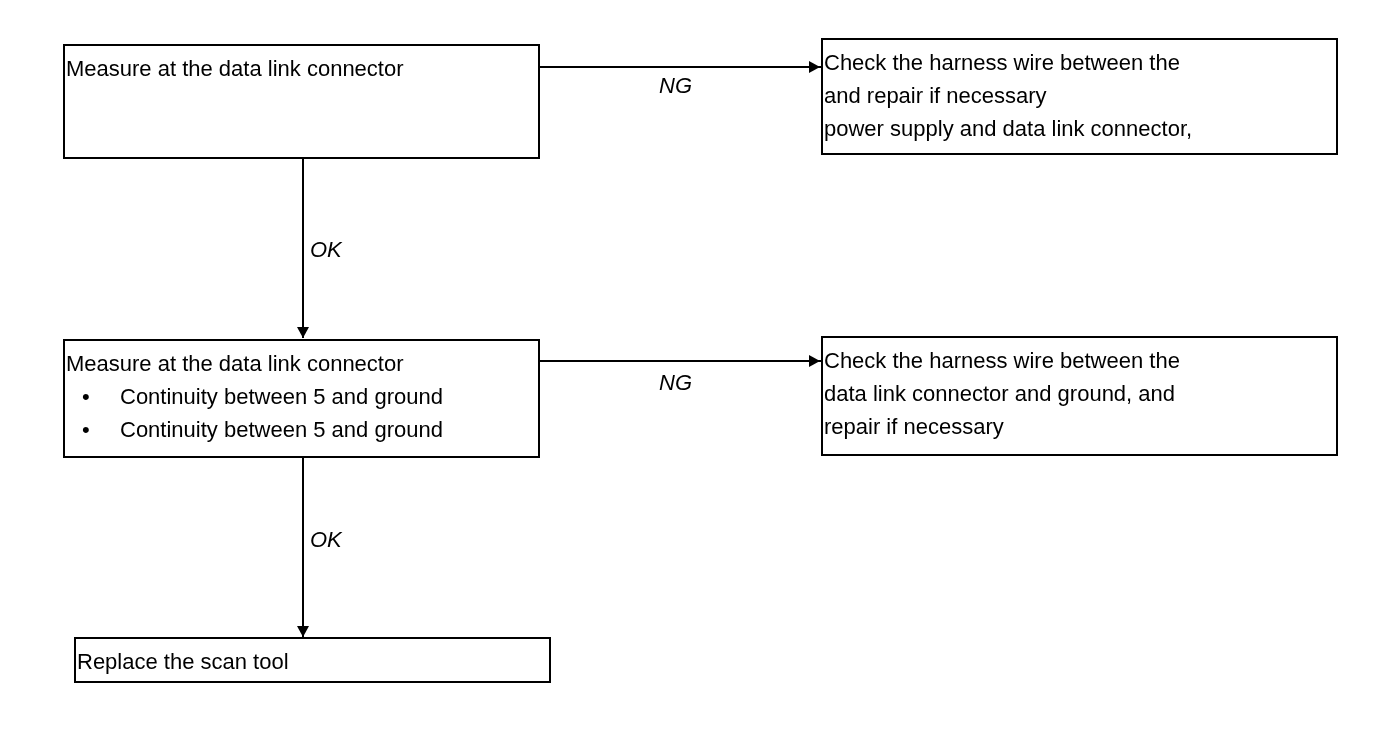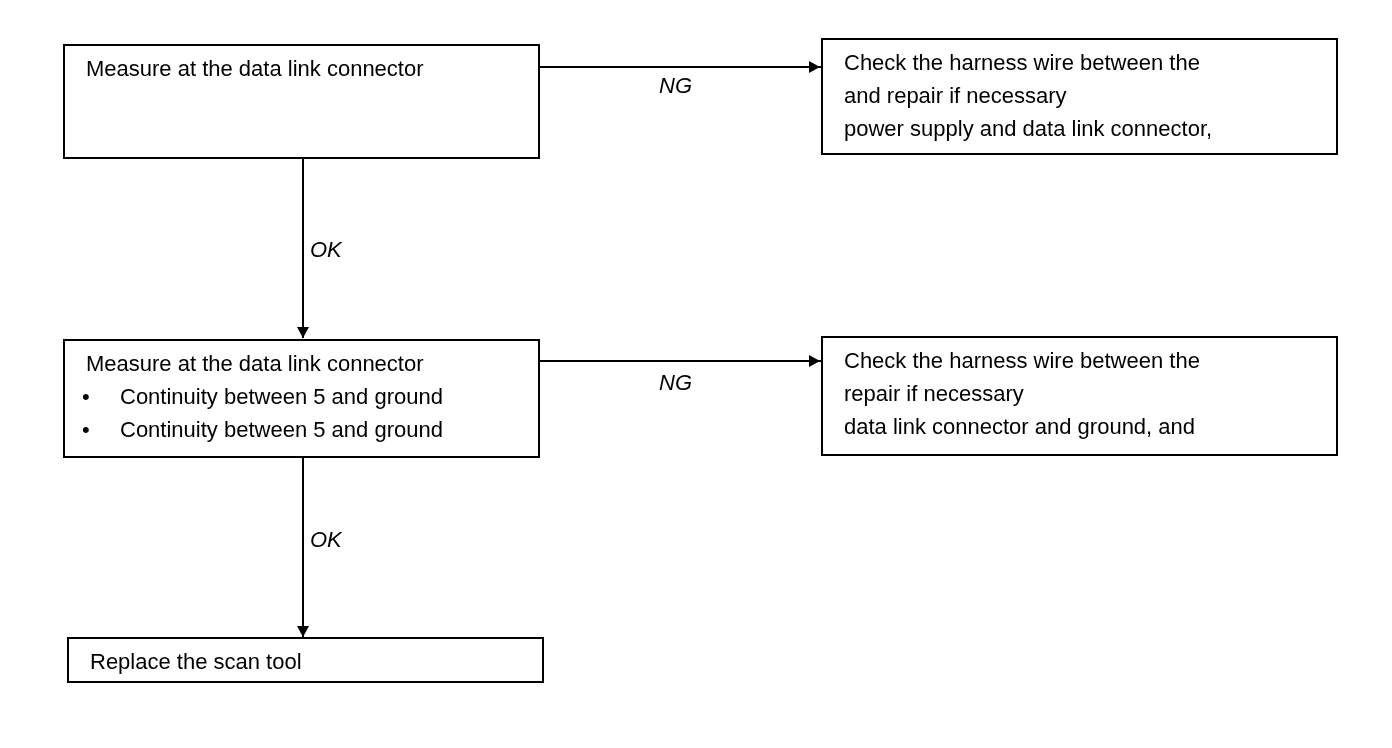--- a/index.html
+++ b/index.html
@@ -22,21 +22,21 @@
     position: absolute;
     box-sizing: border-box;
     border: 2px solid #000000;
     background: #ffffff;
     padding: 6px 0 0 0;
   }
   .node .line {
     font-size: 22px;
     line-height: 33px;
     white-space: pre;
-    padding-left: 21px;
+    padding-left: 1px;
   }
   .node ul {
     margin: 0;
     padding: 0;
     list-style: none;
   }
   .node li {
     font-size: 22px;
     line-height: 33px;
     white-space: pre;
@@ -49,21 +49,21 @@
     top: 0;
     font-size: 22px;
     line-height: 33px;
   }
 
   
   #node-measure-voltage { left: 63px;  top: 44px;  width: 477px; height: 115px; }
   #node-check-power     { left: 821px; top: 38px;  width: 517px; height: 117px; }
   #node-measure-cont    { left: 63px;  top: 339px; width: 477px; height: 119px; }
   #node-check-ground    { left: 821px; top: 336px; width: 517px; height: 120px; }
-  #node-replace-tool    { left: 67px;  top: 637px; width: 477px; height: 46px; }
+  #node-replace-tool    { left: 74px;  top: 637px; width: 477px; height: 46px; }
 
   
   .hline {
     position: absolute;
     height: 0;
     border-top: 2px solid #000000;
   }
   .vline {
     position: absolute;
     width: 0;
@@ -125,22 +125,22 @@
   <div class="node" id="node-measure-cont">
     <div class="line">Measure at the data link connector</div>
     <ul>
       <li><span class="bullet">•</span><span>Continuity between 5 and ground</span></li>
       <li><span class="bullet">•</span><span>Continuity between 5 and ground</span></li>
     </ul>
   </div>
 
   <div class="node" id="node-check-ground">
     <div class="line">Check the harness wire between the</div>
+    <div class="line">data link connector and ground, and</div>
     <div class="line">repair if necessary</div>
-    <div class="line">data link connector and ground, and</div>
   </div>
 
   <div class="node" id="node-replace-tool">
     <div class="line">Replace the scan tool</div>
   </div>
 
   <div class="hline" id="edge-ng-1-line"></div>
   <div class="arrow-right" id="edge-ng-1-head"></div>
   <div class="edge-label" id="edge-ng-1-label">NG</div>
 

